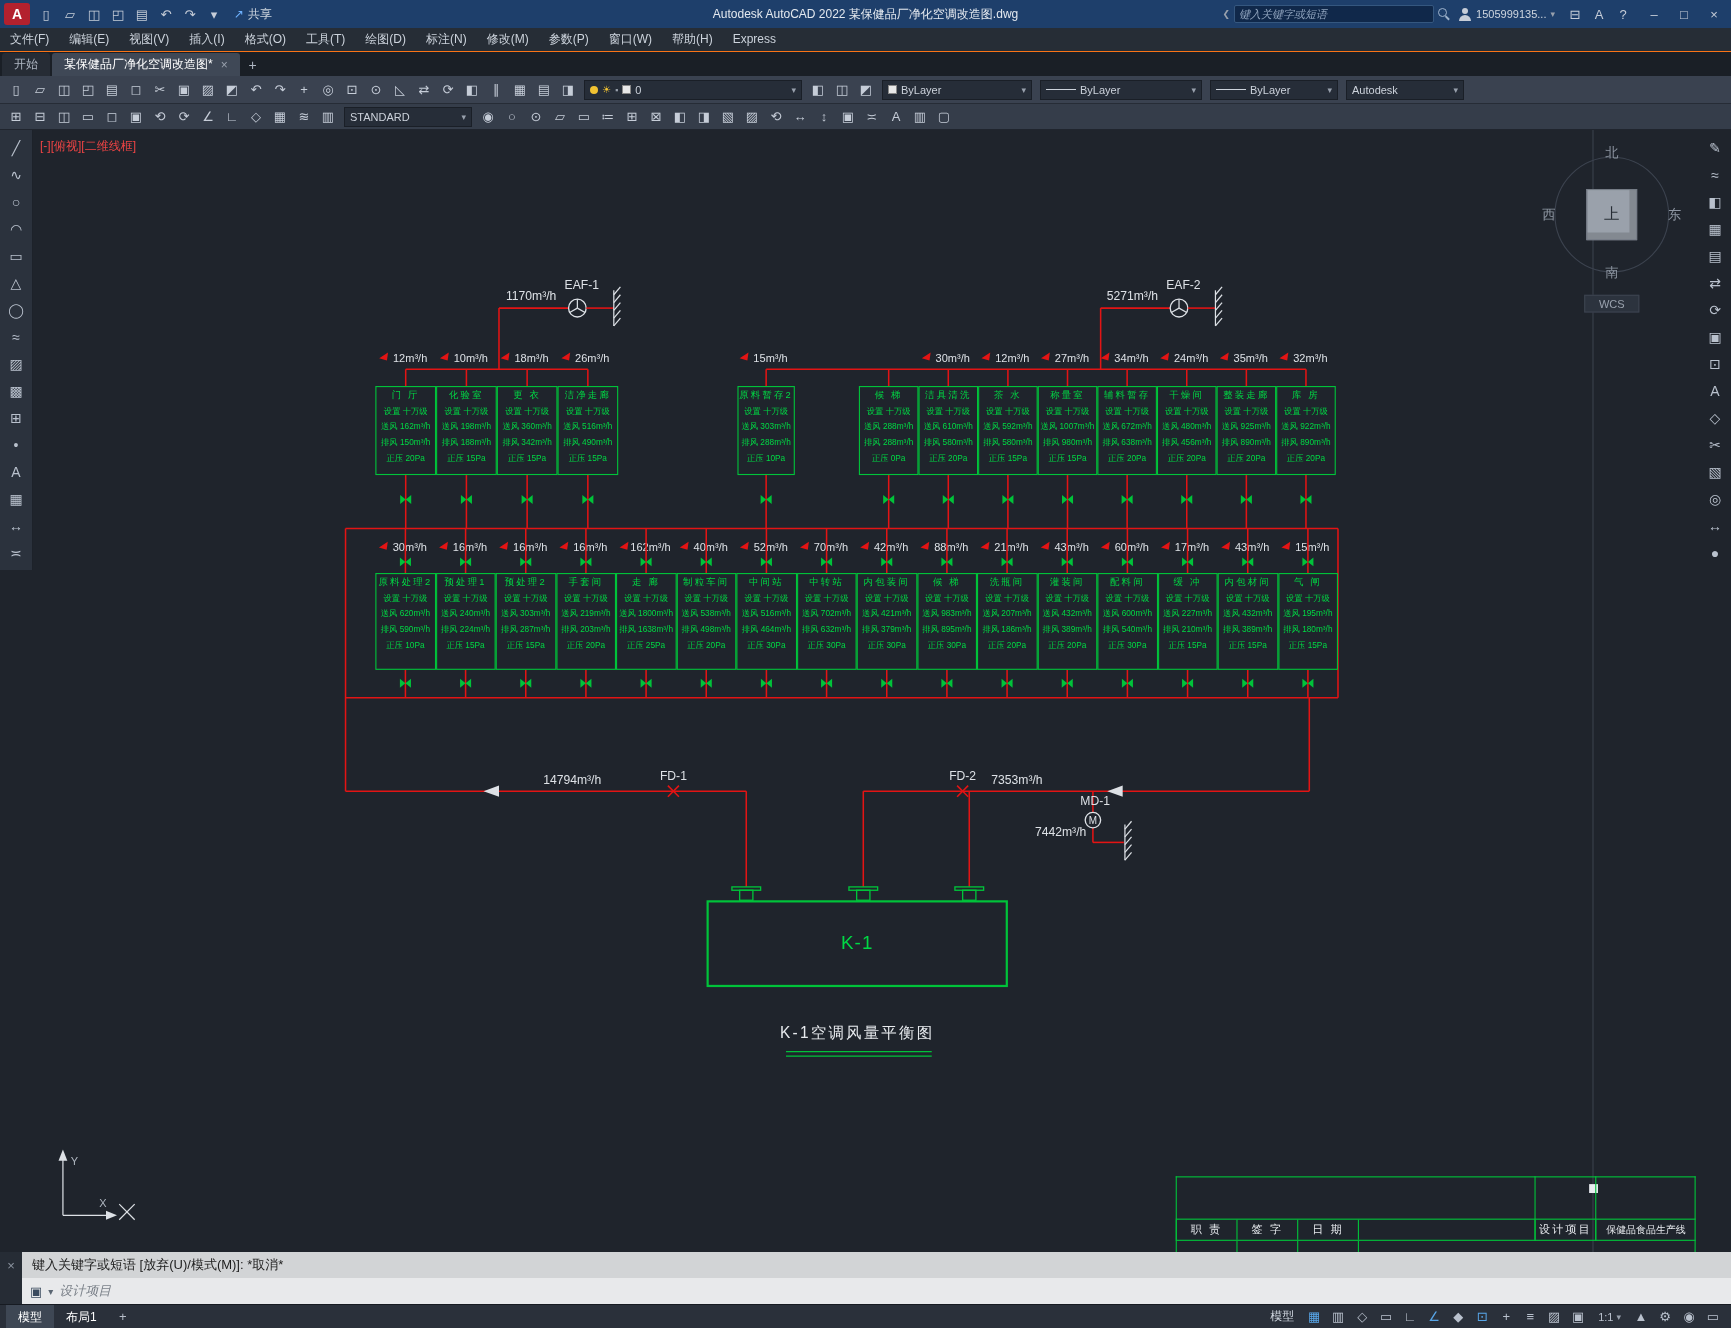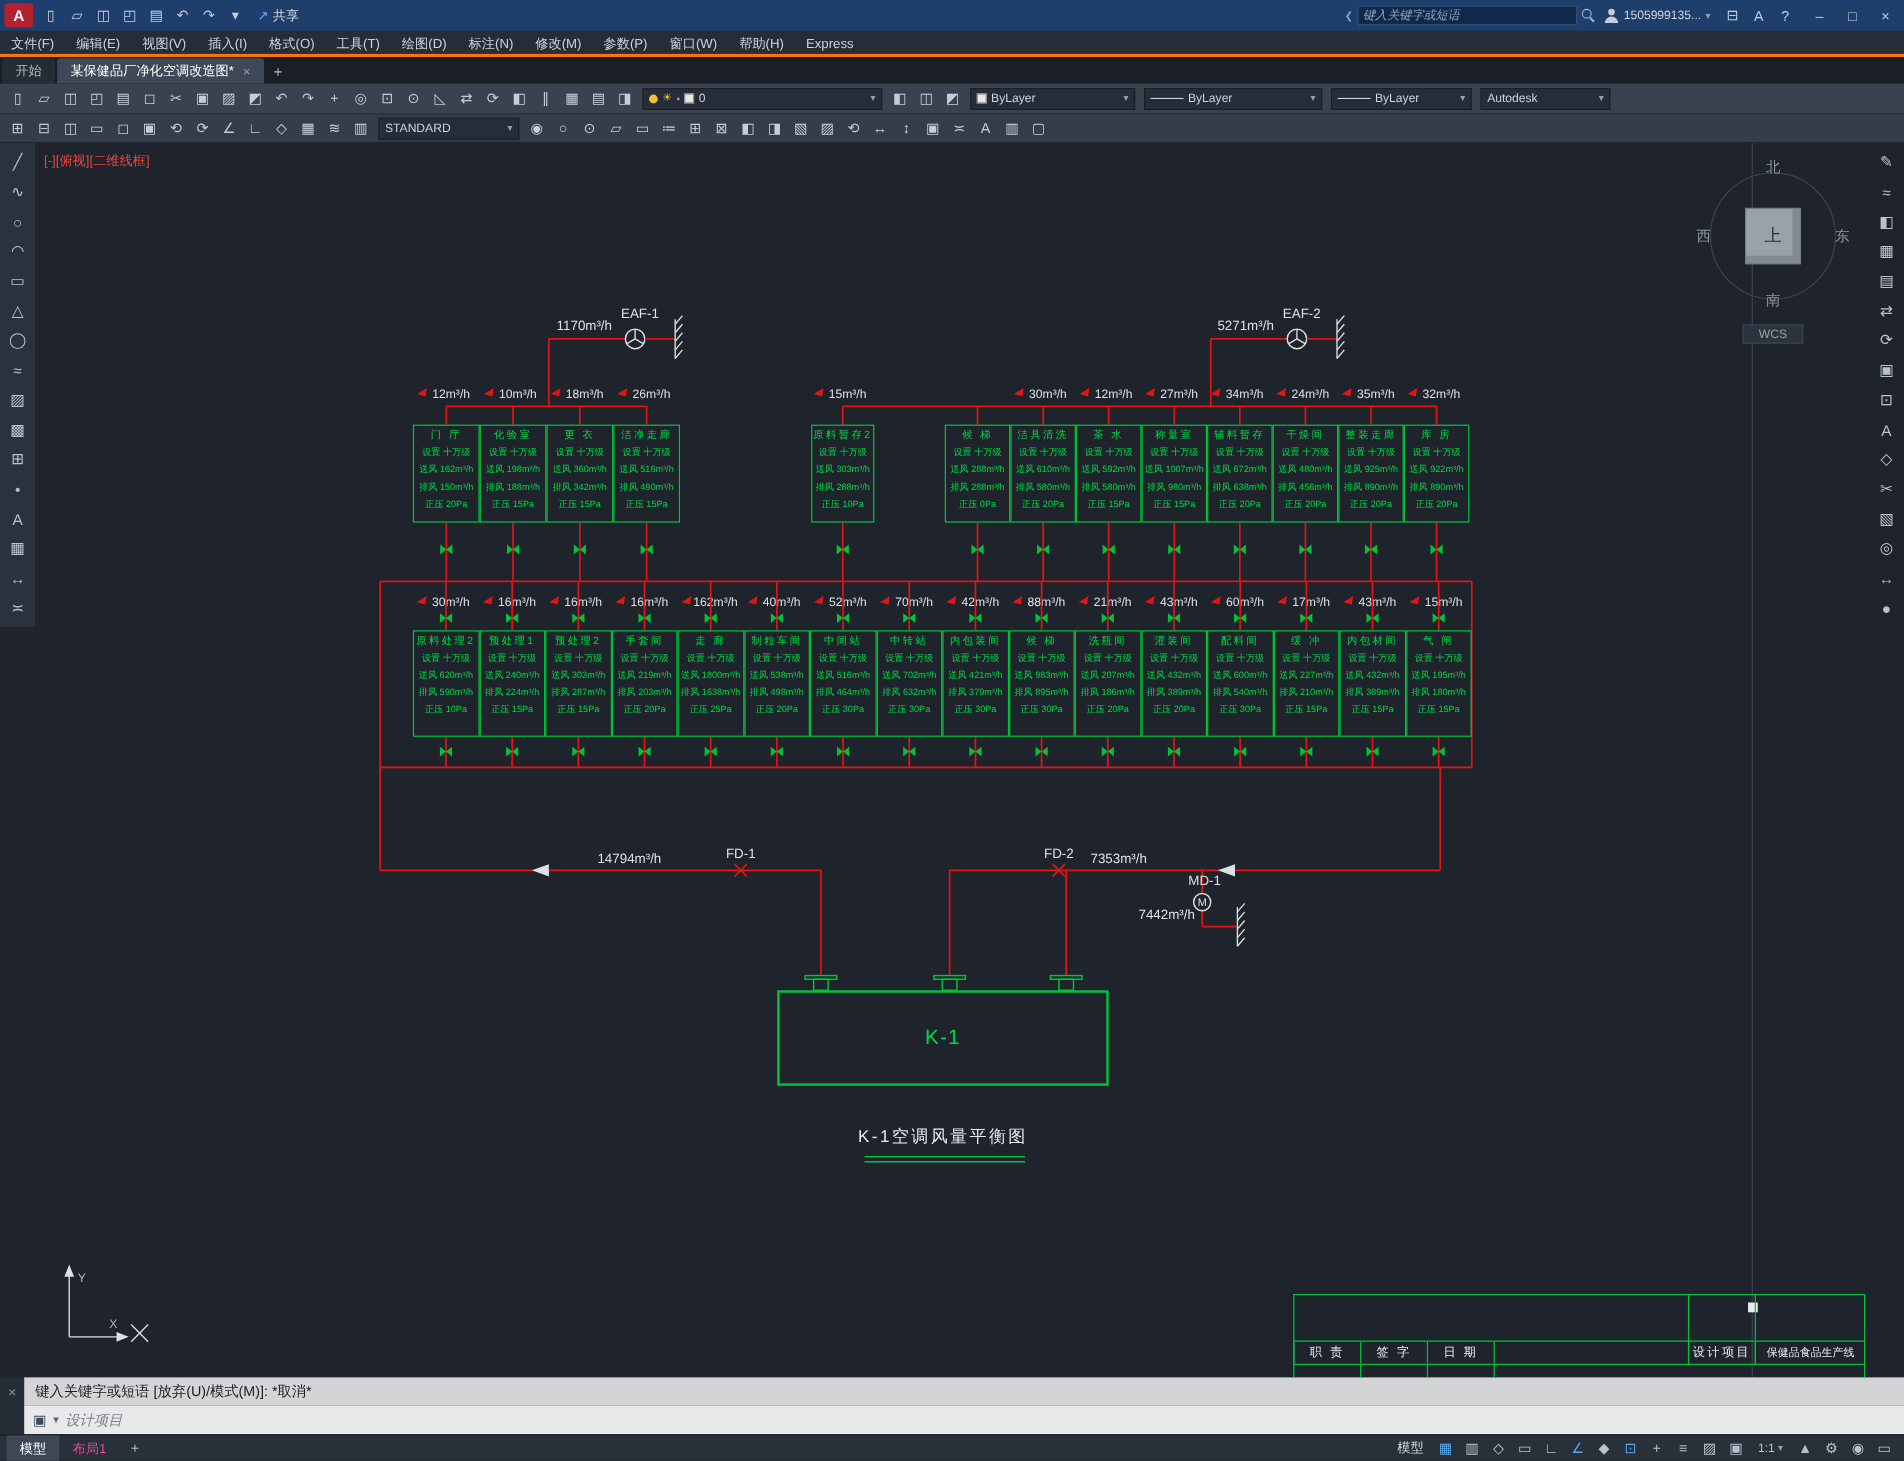--- a/index.html
+++ b/index.html
@@ -24,21 +24,21 @@
   .mag::after{content:'';position:absolute;width:5px;height:1.5px;background:#9fb3cc;transform:rotate(45deg);left:7px;top:9px}
   .account{display:flex;align-items:center;gap:4px;font-size:11px;color:#cfd6df;padding:0 4px}
   .person{width:14px;height:14px;position:relative;flex:none}
   .person::before{content:'';position:absolute;top:1px;left:4px;width:6px;height:6px;border-radius:50%;background:#c6cdd8}
   .person::after{content:'';position:absolute;bottom:0;left:1px;width:12px;height:6px;border-radius:6px 6px 0 0;background:#c6cdd8}
   .car{color:#98a0ac;font-size:9px}
   .wicons{display:flex;align-items:center}
   .wicons .ticon{width:30px}
 
   
-  .menubar{height:24px;background:#262d36;border-bottom:3px solid #f97316;display:flex;align-items:flex-start;flex:none}
+  .menubar{height:24px;background:#262d36;border-bottom:1px solid #f97316;display:flex;align-items:flex-end;flex:none}
   .menu-item{padding:0 10px;line-height:24px;font-size:12px;color:#ccd3dc;display:inline-block}
 
   
   .filetabs{height:24px;background:#1a1f26;display:flex;align-items:flex-end;flex:none;padding-left:2px}
   .ftab{height:23px;padding:0 12px;display:flex;align-items:center;font-size:12px;color:#aeb6c2;background:#262c35;margin-right:2px;border-radius:3px 3px 0 0}
   .ftab.active{background:#3f4856;color:#fff}
   .tclose{margin-left:8px;color:#9aa2ae;font-size:12px}
   .tadd{width:22px;text-align:center;color:#aeb6c2;line-height:22px;font-size:14px}
 
   
@@ -102,21 +102,21 @@
   .cmd-close{width:22px;background:#262c35;color:#8d95a1;display:flex;align-items:center;justify-content:center;font-size:13px}
   .cmd-hist-text{flex:1;background:#d2d4d6;color:#1c1c1c;font-size:13px;display:flex;align-items:center;padding:0 10px}
   .cmd-pad{width:22px;background:#262c35}
   .cmd-input{flex:1;background:#e8e9eb;display:flex;align-items:center;gap:6px;padding:0 8px}
   .cmd-chip{color:#3a4a5e;font-size:13px}
   .cmd-car{color:#5a6572;font-size:10px}
   .cmd-ghost{font-style:italic;color:#7c828a;font-size:13px}
 
   
   .statusbar{height:24px;background:#2a303a;display:flex;align-items:center;padding:0 6px;gap:4px;border-top:1px solid #171b22;flex:none}
-  .sheet-tab{padding:0 12px;line-height:24px;font-size:12px;color:#ec4899}
+  .sheet-tab{padding:0 12px;line-height:24px;font-size:12px;color:#ffffff}
   .sheet-tab.active{background:#3e4754;color:#fff}
   .sheet-add{width:20px;text-align:center;color:#b6bdc8;font-size:13px}
   .sb-right{margin-left:auto;display:flex;align-items:center;gap:2px}
   .sb-model{font-size:12px;color:#cfd6df;margin-right:6px}
   .sicon{display:inline-flex;width:24px;height:22px;align-items:center;justify-content:center;font-size:13px;color:#b9c1cd}
   .sicon.on{color:#58a6e8}
   .sb-scale{display:flex;align-items:center;gap:3px;color:#b9c1cd;font-size:11px;padding:0 6px}
 </style>
 </head>
 <body>
@@ -132,20 +132,21 @@
         <span class="ticon">◰</span>
         <span class="ticon">▤</span>
         <span class="ticon">↶</span>
         <span class="ticon">↷</span>
         <span class="ticon">▾</span>
       </div>
     <div class="share">
       <span class="sharrow">↗</span>
       <span>共享</span>
     </div>
+    <div class="tb-title">Autodesk AutoCAD 2022   某保健品厂净化空调改造图.dwg</div>
     <div class="tb-right">
       <span class="car">❮</span>
       <div class="searchbox">
         <input class="search-input" placeholder="键入关键字或短语" style="">
       </div>
       <span class="mag"></span>
       <div class="account">
         <span class="person"></span>
         <span>1505999135...</span>
         <span class="car">▾</span>

